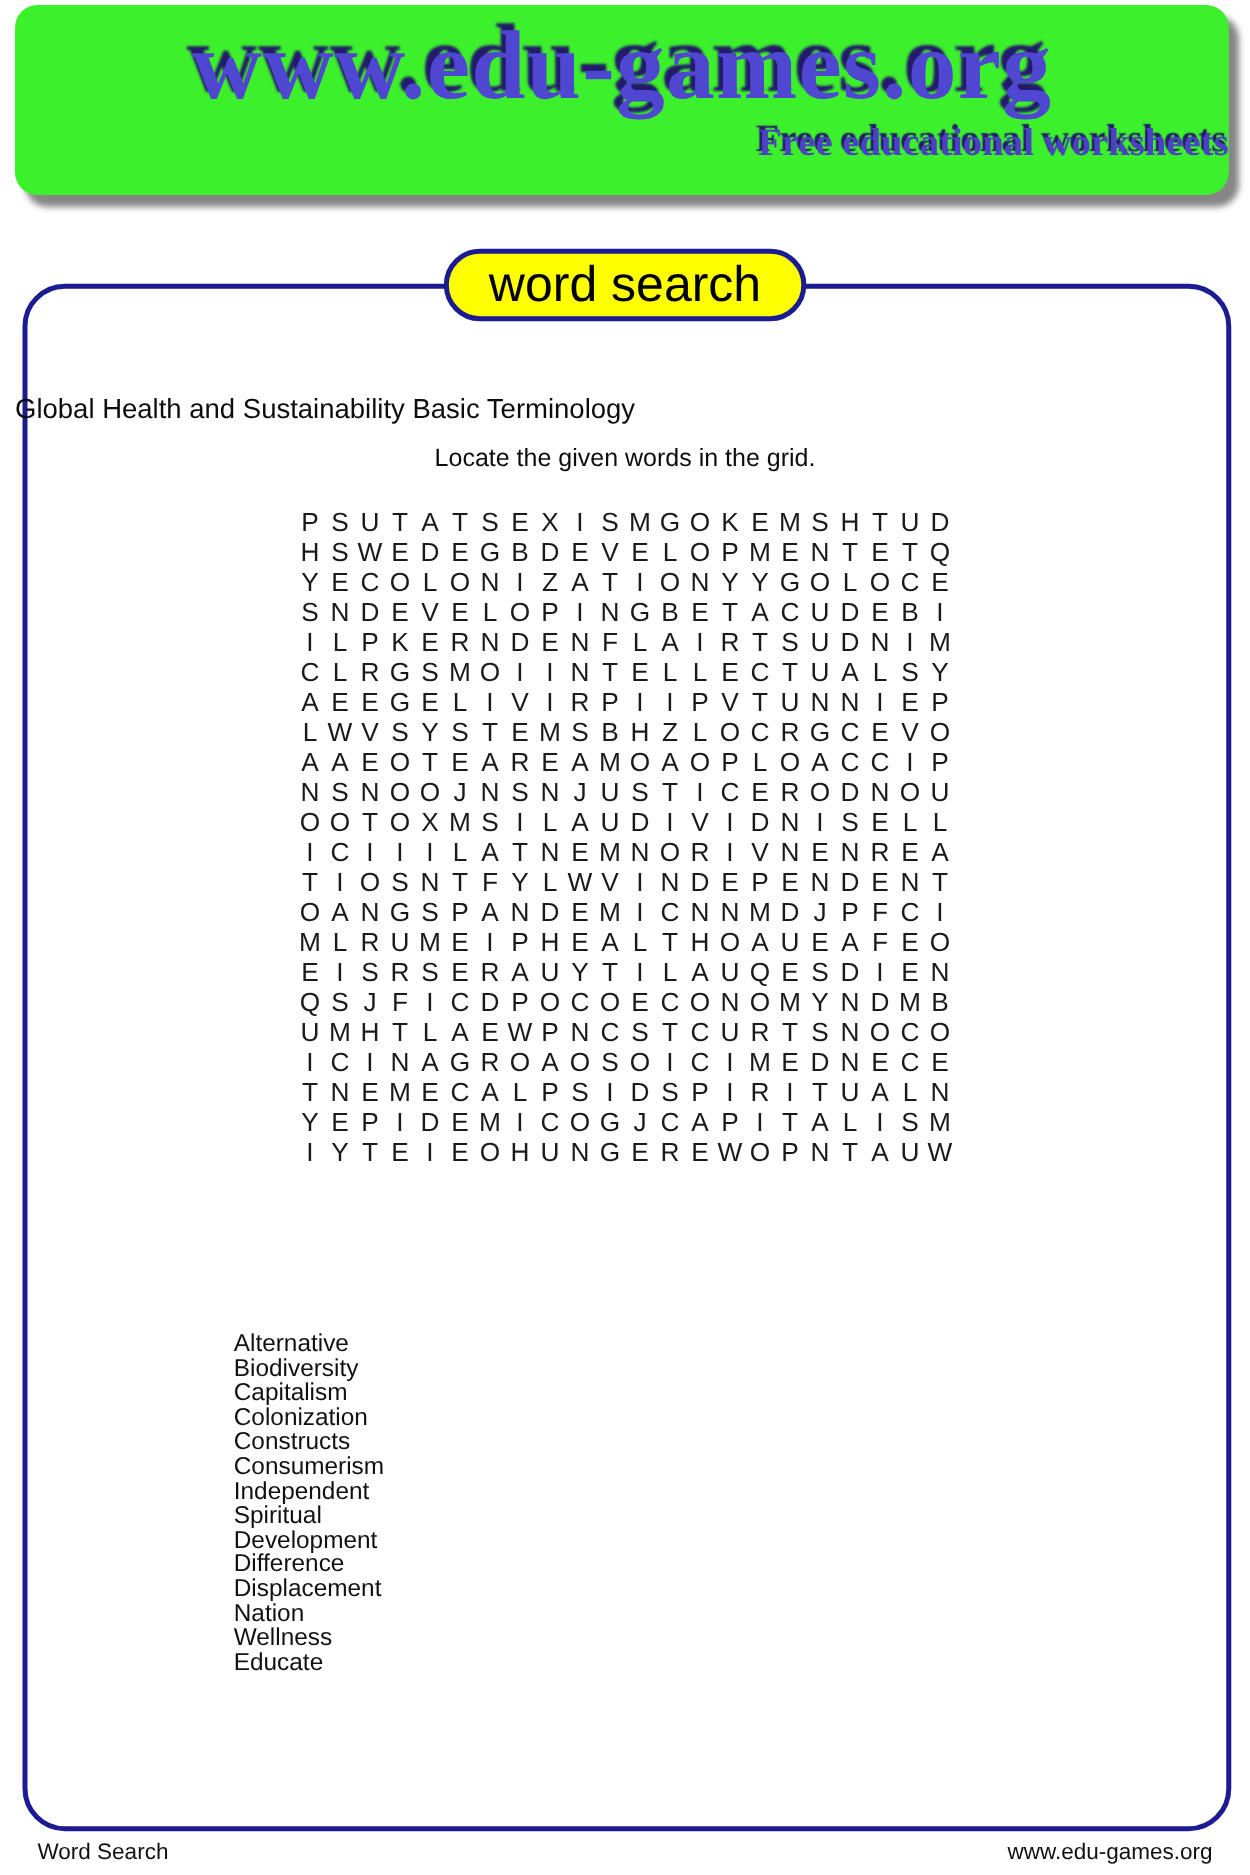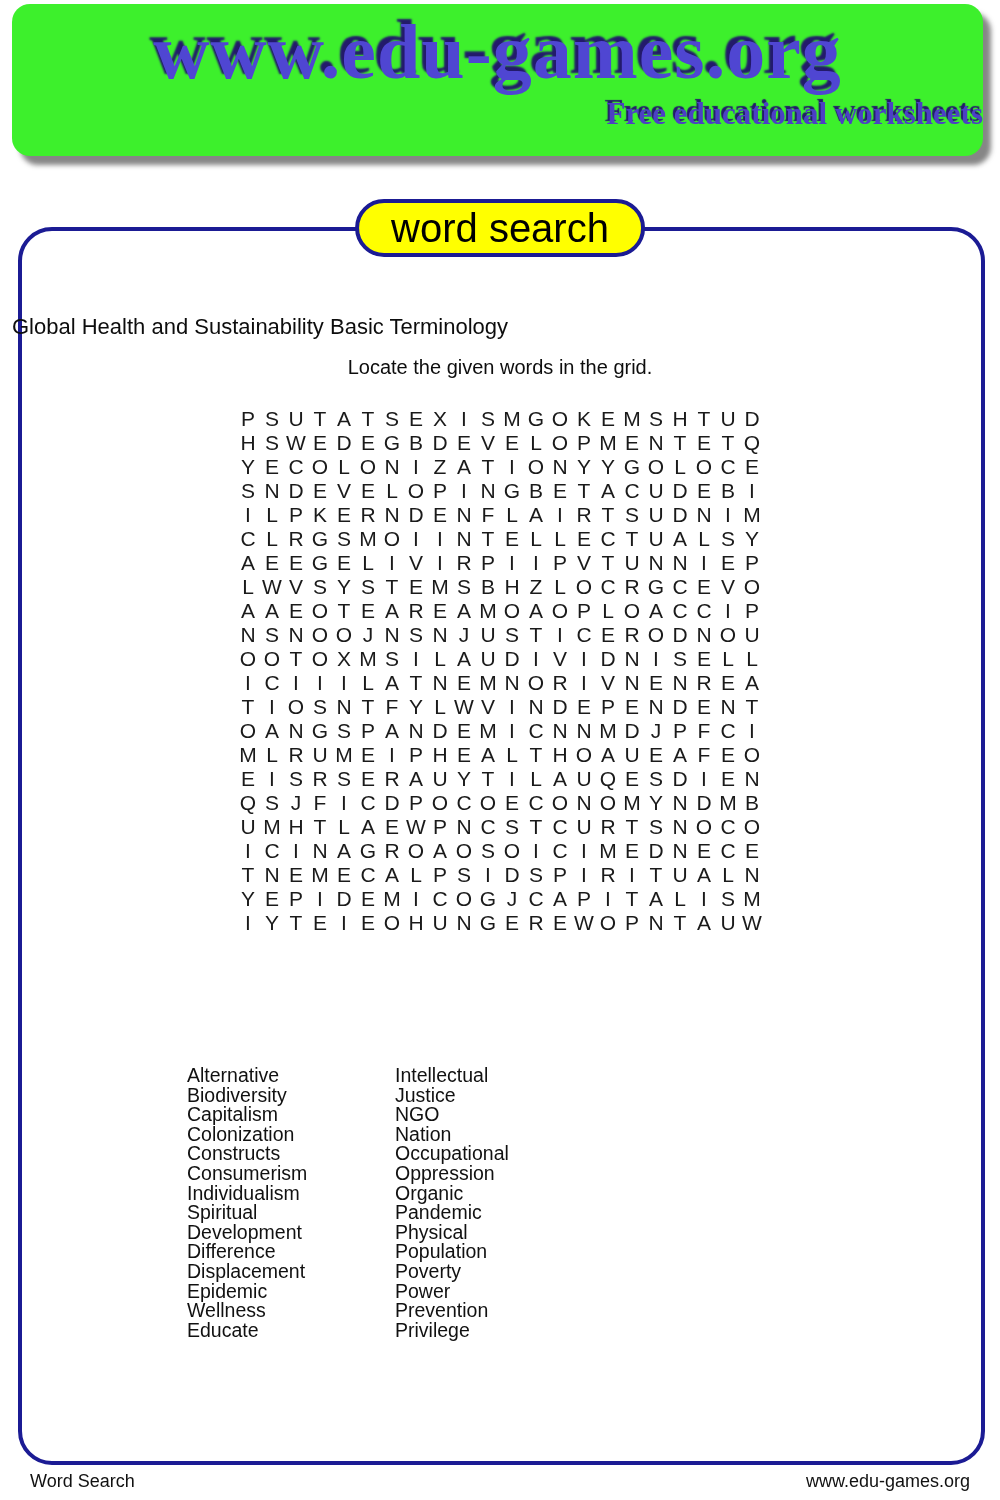--- a/index.html
+++ b/index.html
@@ -583,41 +583,25 @@
   </div>
 
 <div class="word-list">
   <div class="word-column">
       <p class="word-item">Alternative</p>
       <p class="word-item">Biodiversity</p>
       <p class="word-item">Capitalism</p>
       <p class="word-item">Colonization</p>
       <p class="word-item">Constructs</p>
       <p class="word-item">Consumerism</p>
-      <p class="word-item">Individualism</p>
+      <p class="word-item">Independent</p>
       <p class="word-item">Spiritual</p>
       <p class="word-item">Development</p>
       <p class="word-item">Difference</p>
       <p class="word-item">Displacement</p>
-      <p class="word-item">Epidemic</p>
+      <p class="word-item">Nation</p>
       <p class="word-item">Wellness</p>
       <p class="word-item">Educate</p>
     </div>
-  <div class="word-column">
-      <p class="word-item">Intellectual</p>
-      <p class="word-item">Justice</p>
-      <p class="word-item">NGO</p>
-      <p class="word-item">Nation</p>
-      <p class="word-item">Occupational</p>
-      <p class="word-item">Oppression</p>
-      <p class="word-item">Organic</p>
-      <p class="word-item">Pandemic</p>
-      <p class="word-item">Physical</p>
-      <p class="word-item">Population</p>
-      <p class="word-item">Poverty</p>
-      <p class="word-item">Power</p>
-      <p class="word-item">Prevention</p>
-      <p class="word-item">Privilege</p>
-    </div>
 </div>
 
 <div class="footer-left">Word Search</div>
 <div class="footer-right">www.edu-games.org</div>
 
 </body></html>

